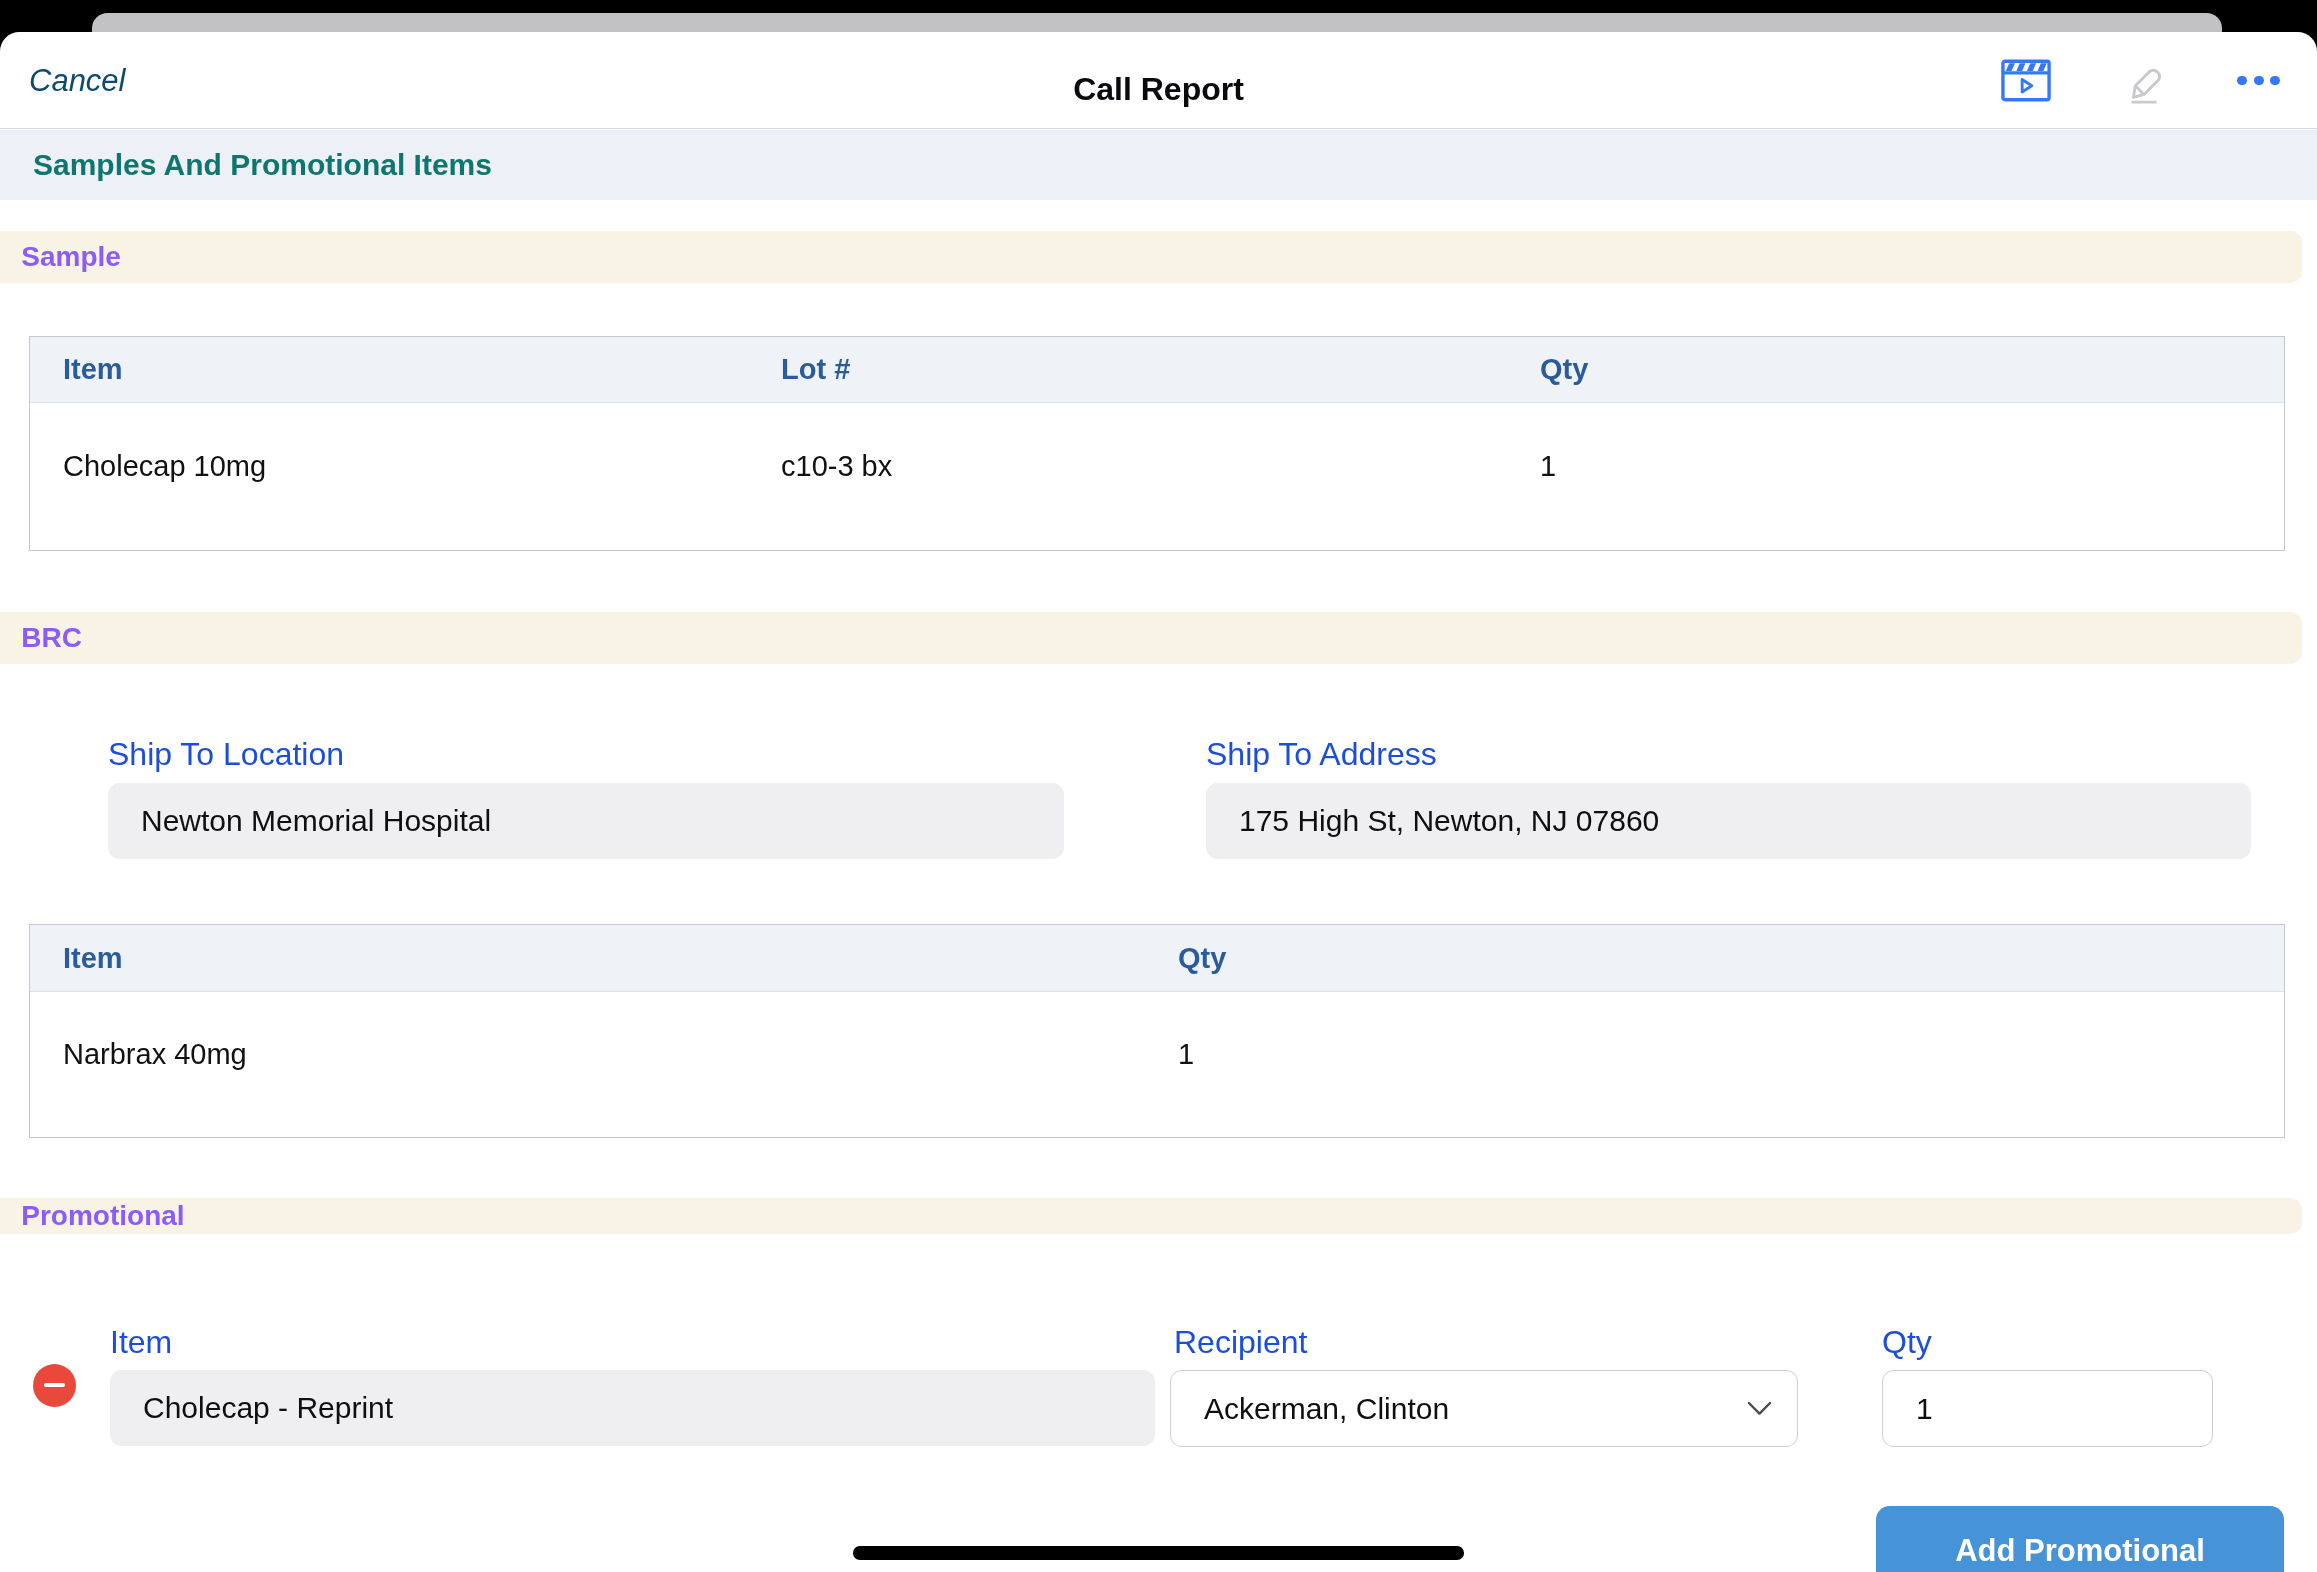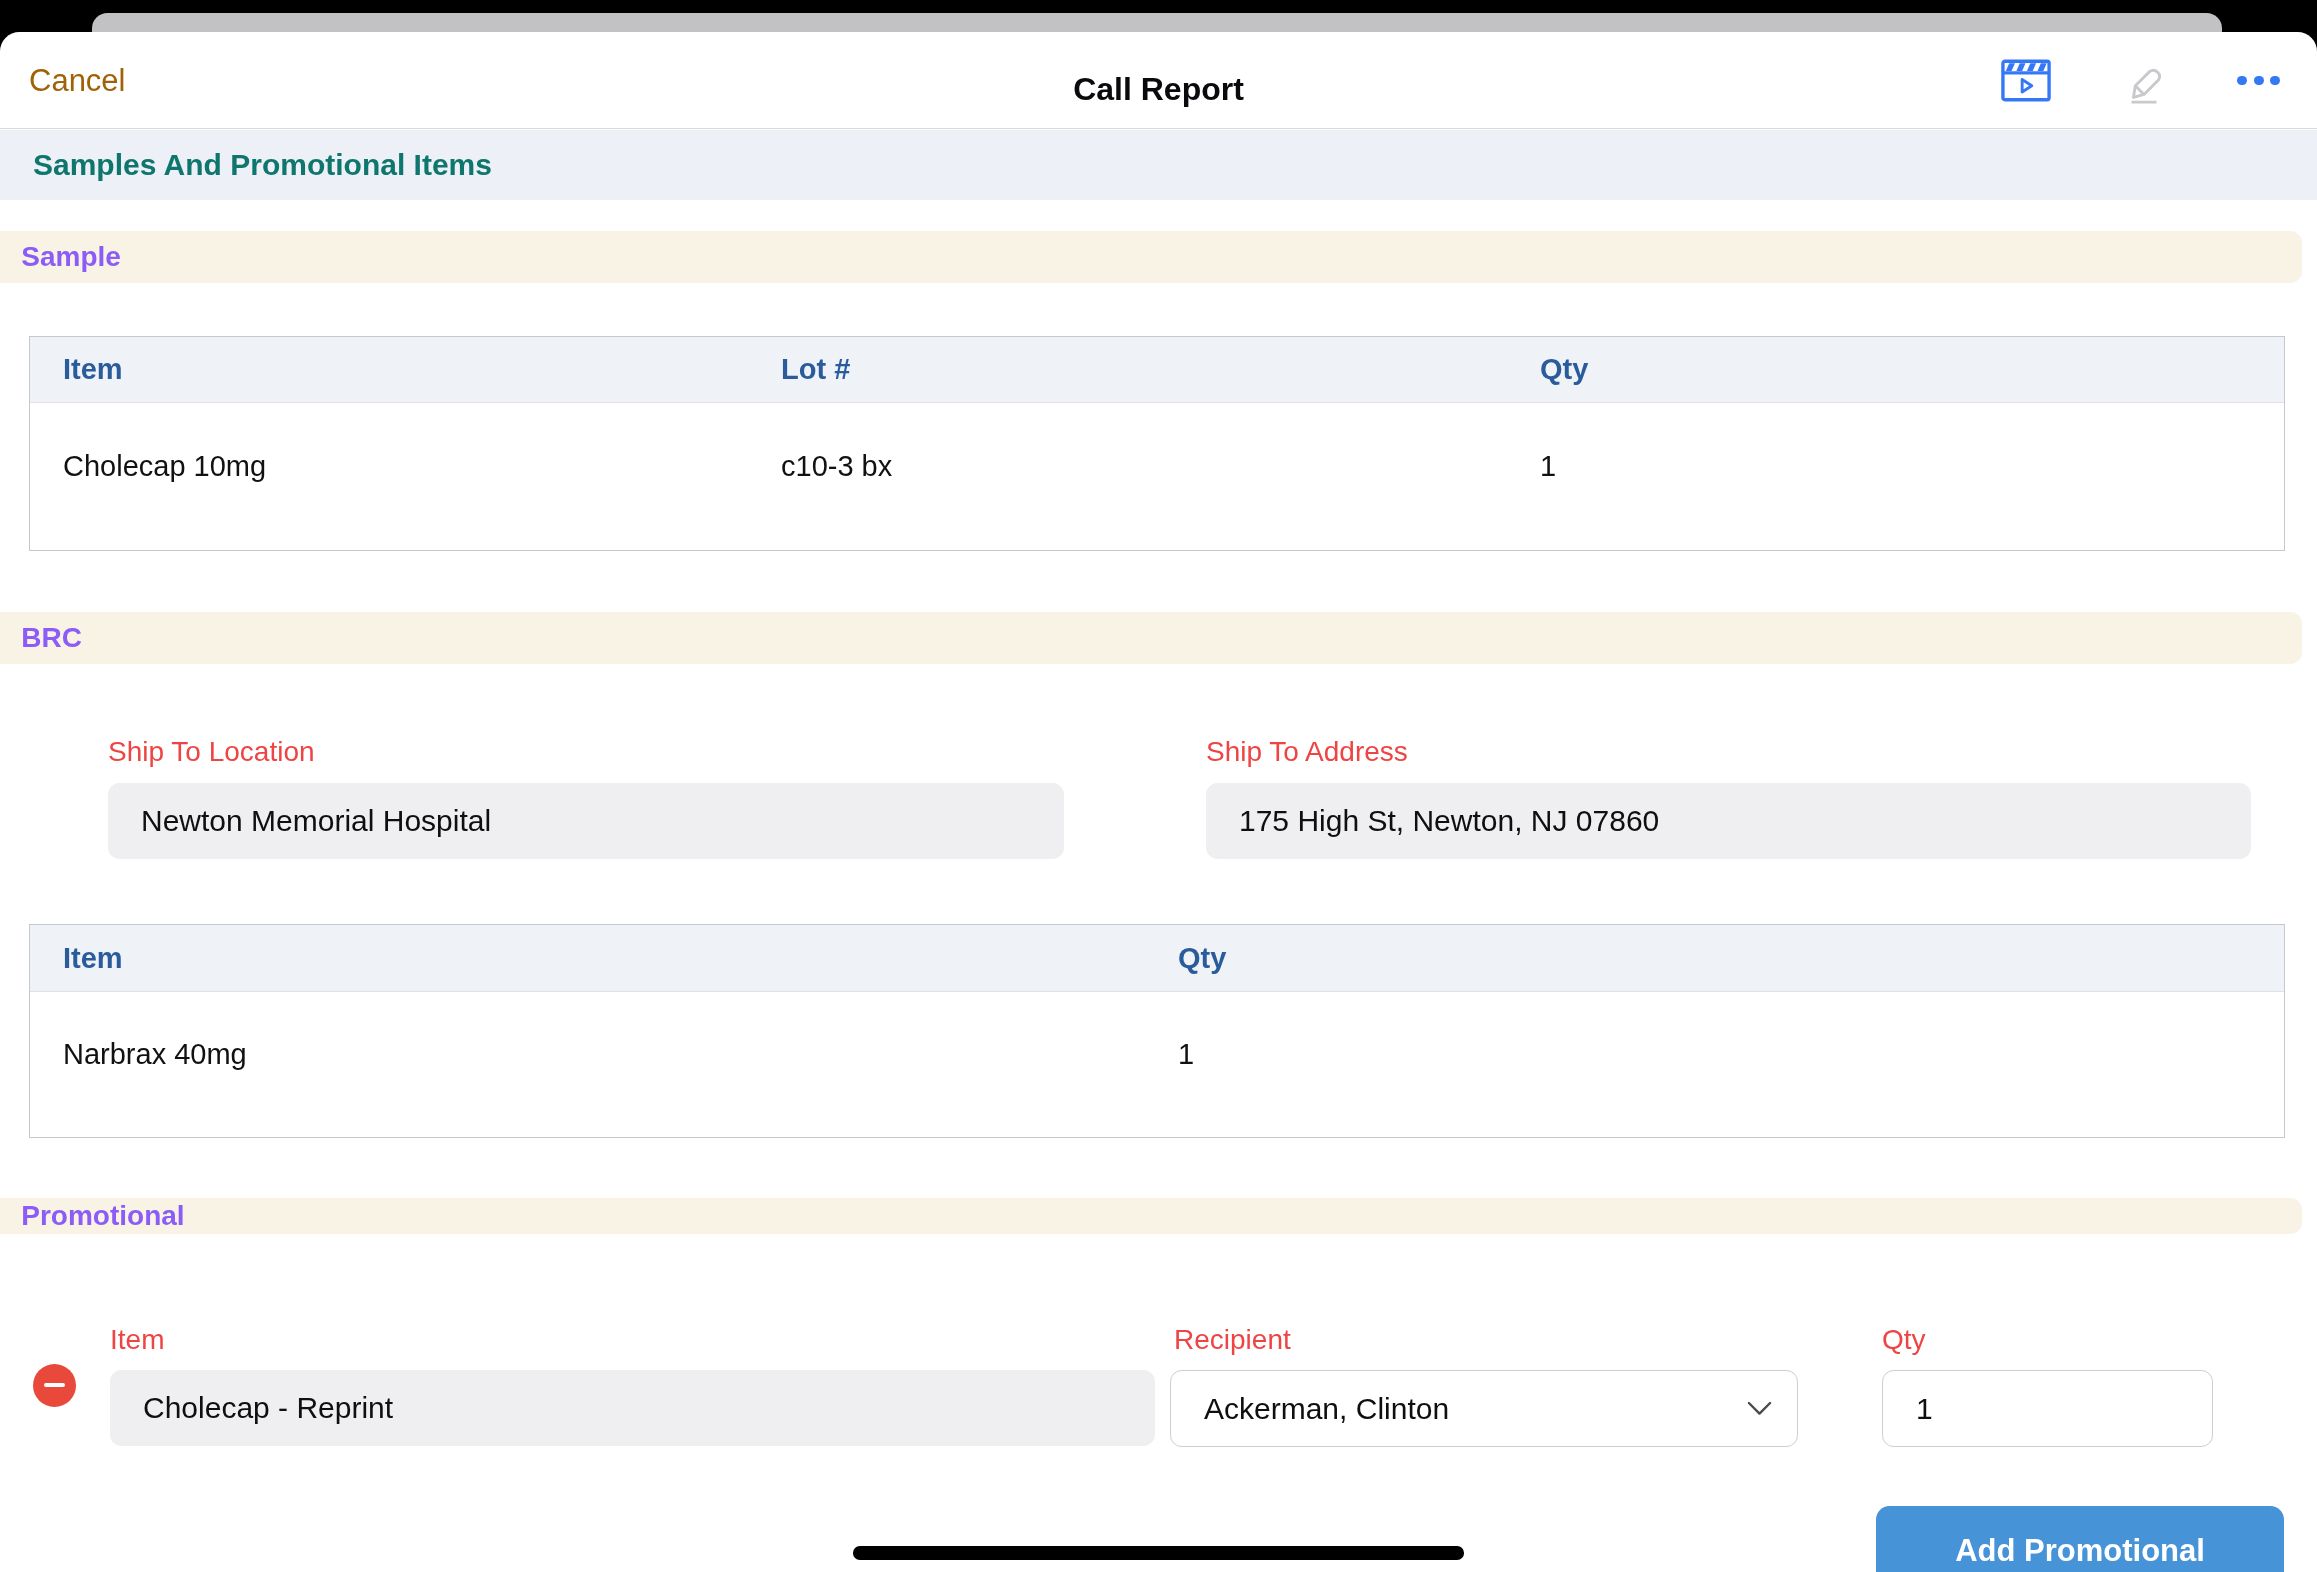--- a/index.html
+++ b/index.html
@@ -12,21 +12,21 @@
               background:#C2C2C4; border-radius:15.5px 15.5px 0 0; }
 
   
   .sheet { position:absolute; top:32px; left:0; width:2317px; height:1540px;
            background:#FFFFFF; border-radius:19.4px 19.4px 0 0; overflow:hidden; }
 
   
   .navbar { position:absolute; top:0; left:0; width:100%; height:97px;
             border-bottom:1px solid #D9DADE; }
   .cancel { position:absolute; left:29px; top:0; height:97px; display:flex; align-items:center;
-            color:#a16207; font-size:31px; cursor:pointer; }
+            color:#0c4a6e; font-size:31px; cursor:pointer;font-style:italic; }
   .nav-title { position:absolute; left:0; right:0; top:0; height:114px; display:flex;
                align-items:center; justify-content:center; font-size:32px; font-weight:bold;
                color:#0A0A0E; pointer-events:none; }
   .nav-icons { position:absolute; right:37px; top:0; height:97px; display:flex;
                align-items:center; gap:68px; }
   .icon-btn { display:flex; align-items:center; justify-content:center; cursor:pointer; }
   .dots { display:flex; gap:6.8px; align-items:center; }
   .dots span { width:9.7px; height:9.7px; border-radius:50%; background:#3478F6; }
 
   
@@ -49,21 +49,21 @@
   .tbl1 .tbl-head { grid-template-columns:751px 759px 1fr; height:66px; align-items:center; }
   .tbl1 .tbl-row { grid-template-columns:751px 759px 1fr; height:147px; }
   .tbl1 .tbl-row > div { padding-top:47px; }
   .tbl2 { top:892px; }
   .tbl2 .tbl-head { grid-template-columns:1148px 1fr; height:67px; align-items:center; }
   .tbl2 .tbl-row { grid-template-columns:1148px 1fr; height:145px; }
   .tbl2 .tbl-row > div { padding-top:46px; }
   .tbl .c1 { padding-left:33px; }
 
   
-  .field-label { position:absolute; font-size:28px; color:#ef4444; }  
+  .field-label { position:absolute; font-size:32px; color:#1d4ed8; }  
   .brc-lbl-1 { top:704px; left:108px; }
   .brc-lbl-2 { top:704px; left:1206px; }
   .fill-input { position:absolute; height:76px; background:#EFEFF1; border-radius:11.6px;
                 border:none; font-size:30px; color:#0F0F12; padding:0 33px;
                 font-family:inherit; }
   .brc-in-1 { top:751px; left:108px; width:956px; }
   .brc-in-2 { top:751px; left:1206px; width:1045px; }
 
   
   .promo-lbl-item { top:1292px; left:110px; }

